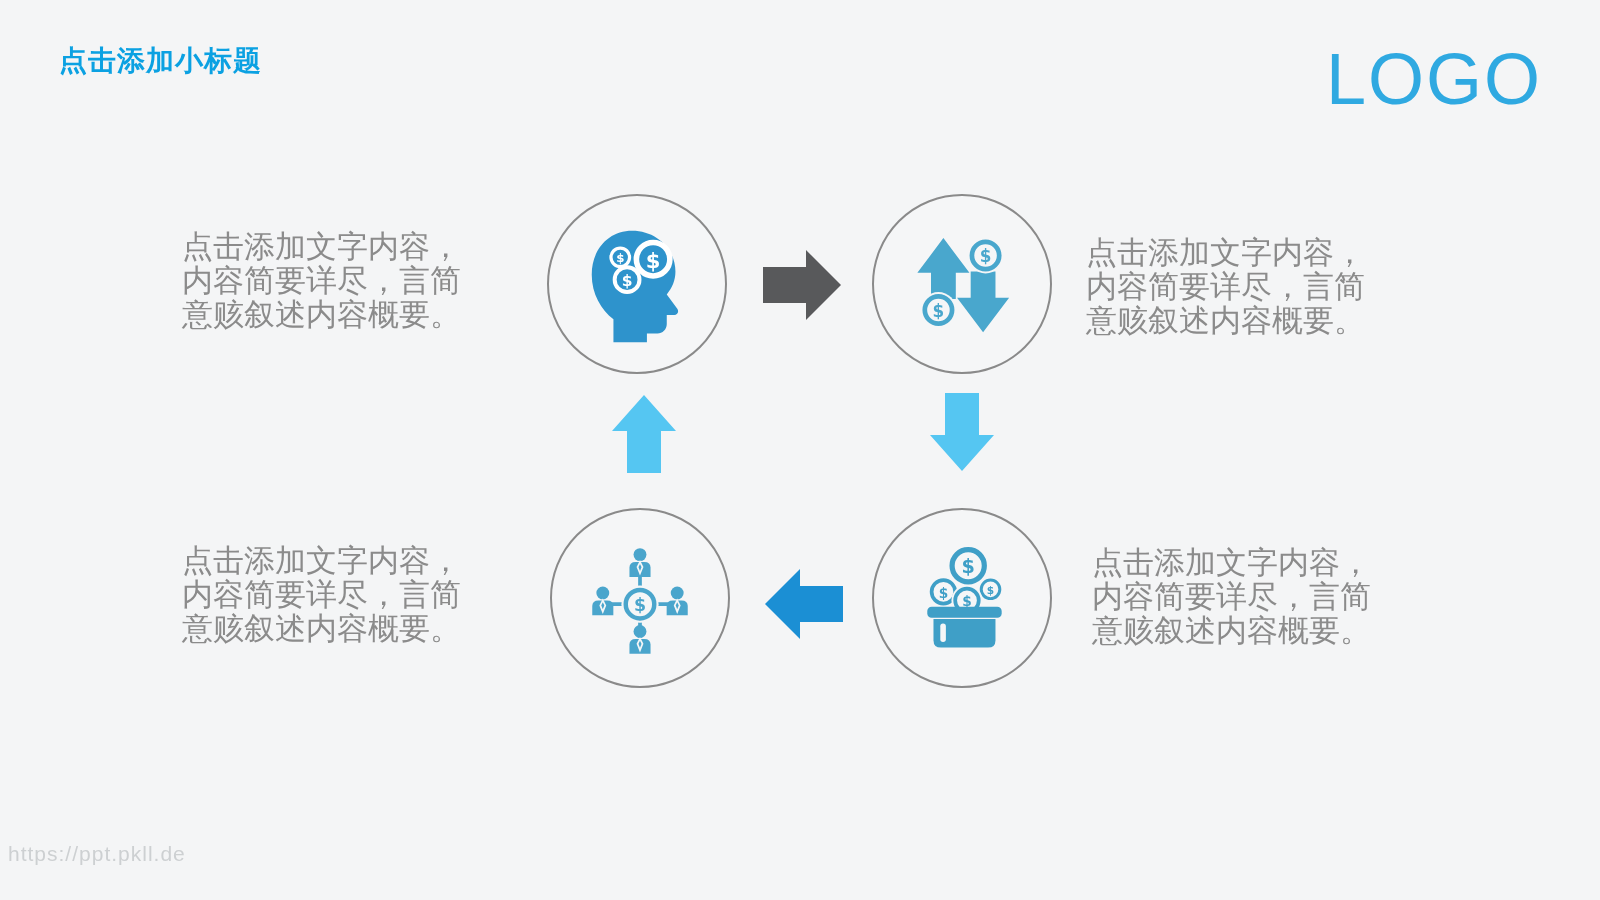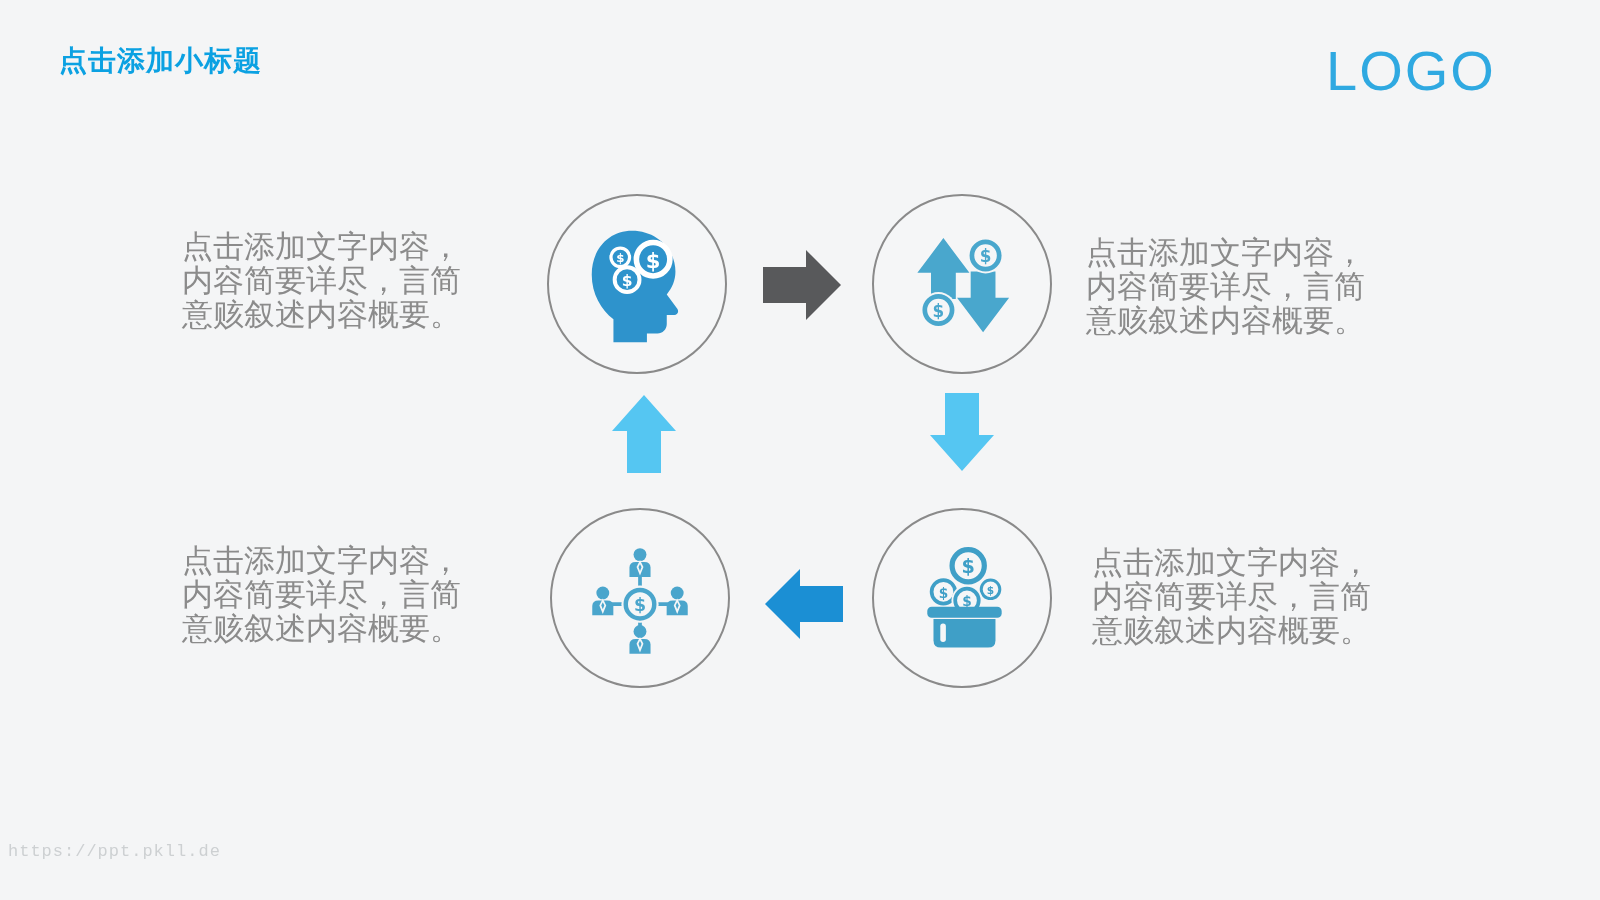--- a/index.html
+++ b/index.html
@@ -1,20 +1,20 @@
 <!DOCTYPE html>
 <html><head>
 <meta charset="utf-8">
 <style>
   html,body{margin:0;padding:0;}
   body{background:#f4f5f6;font-family:"Liberation Sans","DejaVu Sans",sans-serif;}
   .slide{position:relative;width:1600px;height:900px;background:#f4f5f6;overflow:hidden;}
 
   .title{position:absolute;left:59px;top:42px;font-size:28px;font-weight:bold;color:#0ba1e2;letter-spacing:1px;}
-  .logo{position:absolute;left:1326px;top:38px;font-size:56px;font-weight:300;color:#2fa9e1;letter-spacing:2px;}
+  .logo{position:absolute;left:1326px;top:38px;font-size:72px;font-weight:300;color:#2fa9e1;letter-spacing:2px;}
 
   .circle{position:absolute;width:180px;height:180px;box-sizing:border-box;border:2px solid #8a8a8a;
           border-radius:50%;background:#f5f6f7;display:flex;align-items:center;justify-content:center;}
   .c1{left:547px;top:194px;}
   .c2{left:872px;top:194px;}
   .c3{left:872px;top:508px;}
   .c4{left:550px;top:508px;}
   .icon-svg{width:124px;height:124px;display:block;}
 
   .flow-arrow{position:absolute;display:block;}
@@ -22,22 +22,22 @@
   .a-down{left:928px;top:393px;}
   .a-left{left:763px;top:565px;}
   .a-up{left:610px;top:393px;}
 
   .step-text{position:absolute;width:306px;font-size:31px;line-height:34px;color:#8b8b8b;text-align:left;}
   .t1{left:182px;top:230px;}
   .t2{left:1086px;top:236px;}
   .t3{left:1092px;top:546px;}
   .t4{left:182px;top:544px;}
 
-  .watermark{position:absolute;left:8px;top:842px;font-size:17px;color:#cdd0d2;
-             font-family:Liberation Mono, monospace;letter-spacing:1px;}
+  .watermark{position:absolute;left:8px;top:842px;font-size:21px;color:#cdd0d2;
+             font-family:Liberation Sans, sans-serif;letter-spacing:1px;}
 
   .coin-dollar{font-family:"DejaVu Sans",sans-serif;font-weight:bold;}
 </style>
 </head>
 <body>
 
 <div class="slide">
 
   <div class="title">点击添加小标题</div>
   <div class="logo">LOGO</div>

